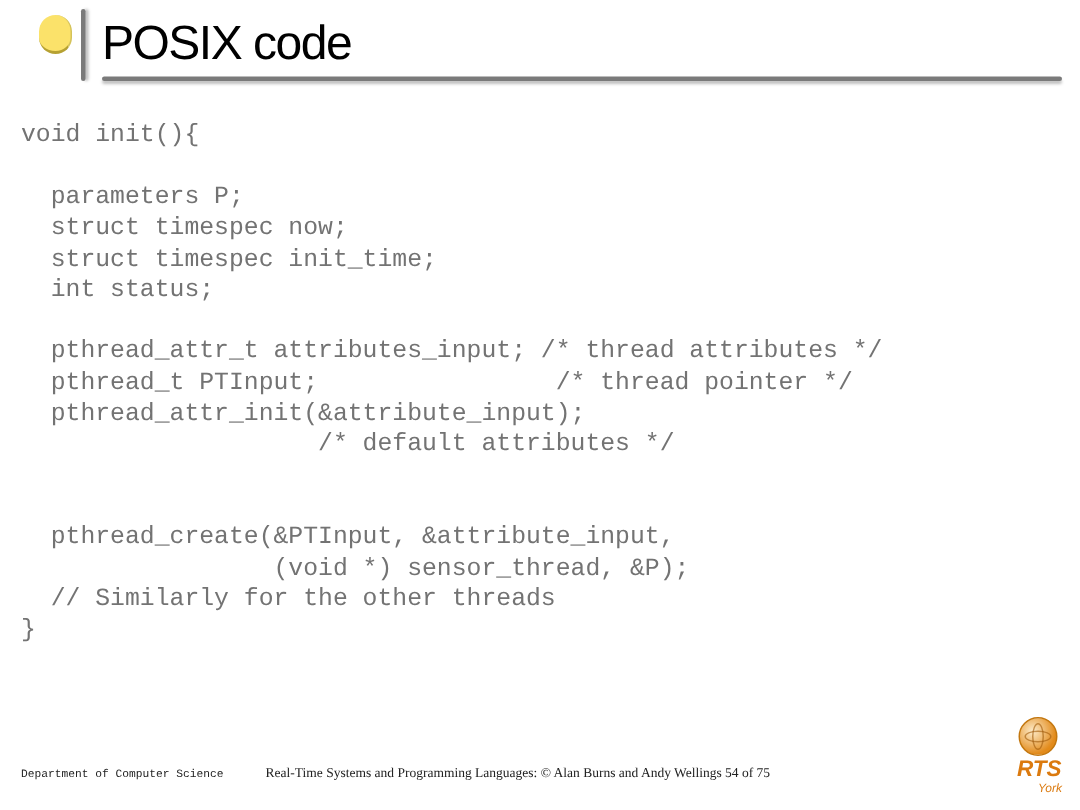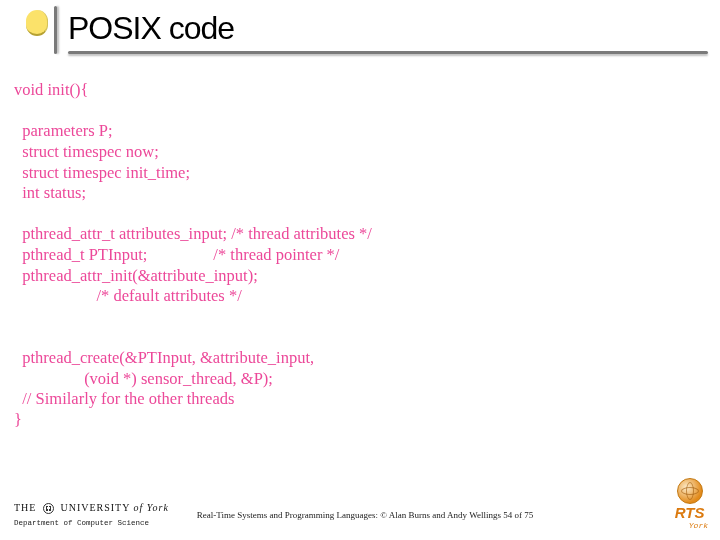--- a/index.html
+++ b/index.html
@@ -44,27 +44,27 @@
   .title-vbar {
     position: absolute;
     left: 54px;
     top: 6px;
     width: 3px;
     height: 48px;
     background: #7a7a7a;
     box-shadow: 2px 0 2px rgba(0,0,0,0.25);
   }
   .code {
-    font-family: Liberation Serif, serif;
+    font-family: Liberation Mono, monospace;
     font-size: 16.5px;
     line-height: 1.25;
     white-space: pre;
     margin-top: 26px;
     margin-left: 14px;
-    color: #ec4899;
+    color: #737373;
   }
   .footer {
     position: absolute;
     bottom: 4px;
     left: 0;
     width: 720px;
     height: 42px;
     display: flex;
     align-items: center;
   }
@@ -135,21 +135,21 @@
   .globe::after  { inset: 8px 3px; }
   .rts-text {
     font-family: Arial, sans-serif;
     font-weight: bold;
     font-style: italic;
     font-size: 15px;
     color: #db7a0f;
     line-height: 0.7;
   }
   .rts-sub {
-    font-family: Liberation Mono, monospace;
+    font-family: Liberation Sans, sans-serif;
     font-size: 8px;
     color: #db7a0f;
     font-style: italic;
     display: block;
     margin-top: -1px;
     margin-left: 14px;
   }
 </style>
 </head>
 <body>
@@ -174,26 +174,20 @@
                     /* default attributes */
 
 
   pthread_create(&amp;PTInput, &amp;attribute_input,
                  (void *) sensor_thread, &amp;P);
   // Similarly for the other threads
 }</pre>
 
 <div class="footer">
   <div class="uni-logo">
-    <div class="uni-top">
-      <span>THE</span>
-      <span class="uni-crest"></span>
-      <span>UNIVERSITY</span>
-      <span style="font-style:italic;text-transform:none;">of York</span>
-    </div>
     <div class="uni-bot">Department of Computer Science</div>
   </div>
   <div class="caption">Real-Time Systems and Programming Languages: © Alan Burns and Andy Wellings  54 of 75</div>
   <div class="rts-logo">
     <div class="globe"></div>
     <div>
       <span class="rts-text">RTS</span>
       <span class="rts-sub">York</span>
     </div>
   </div>

